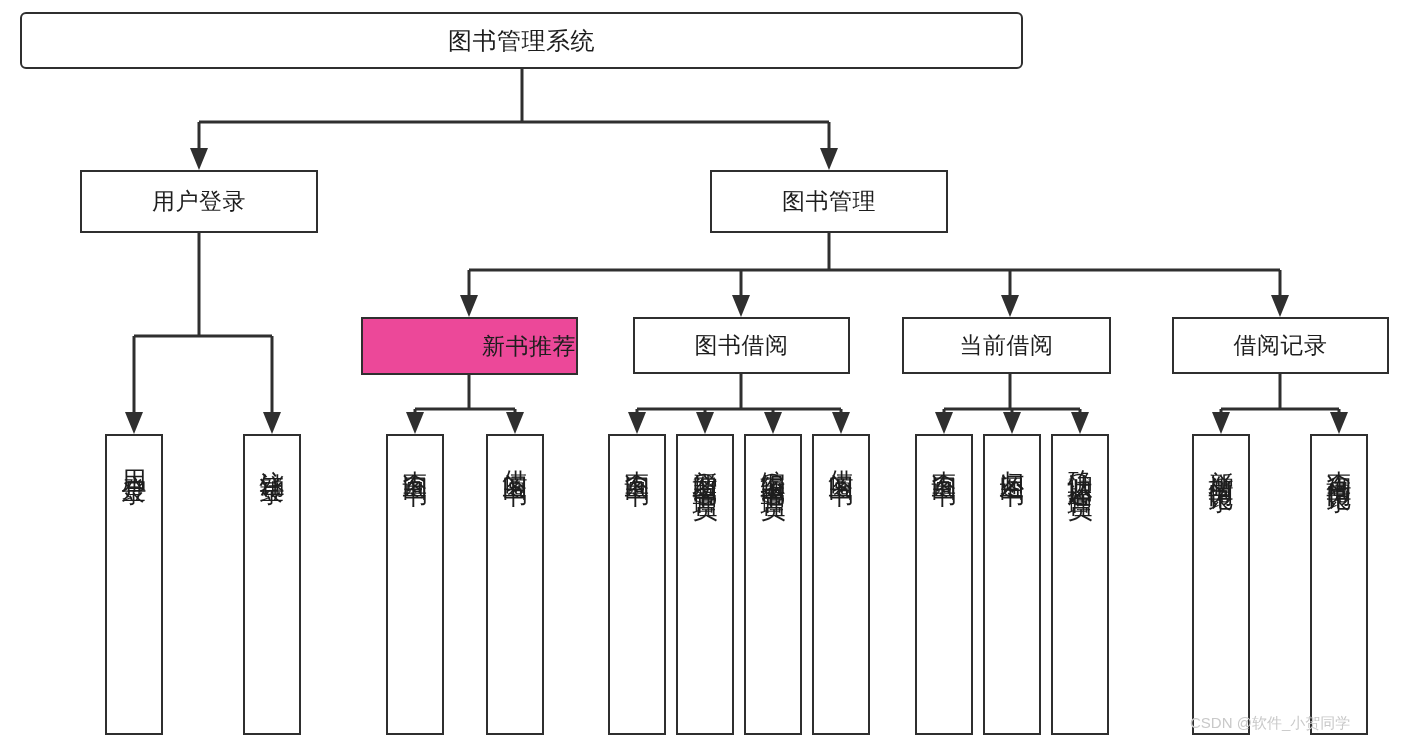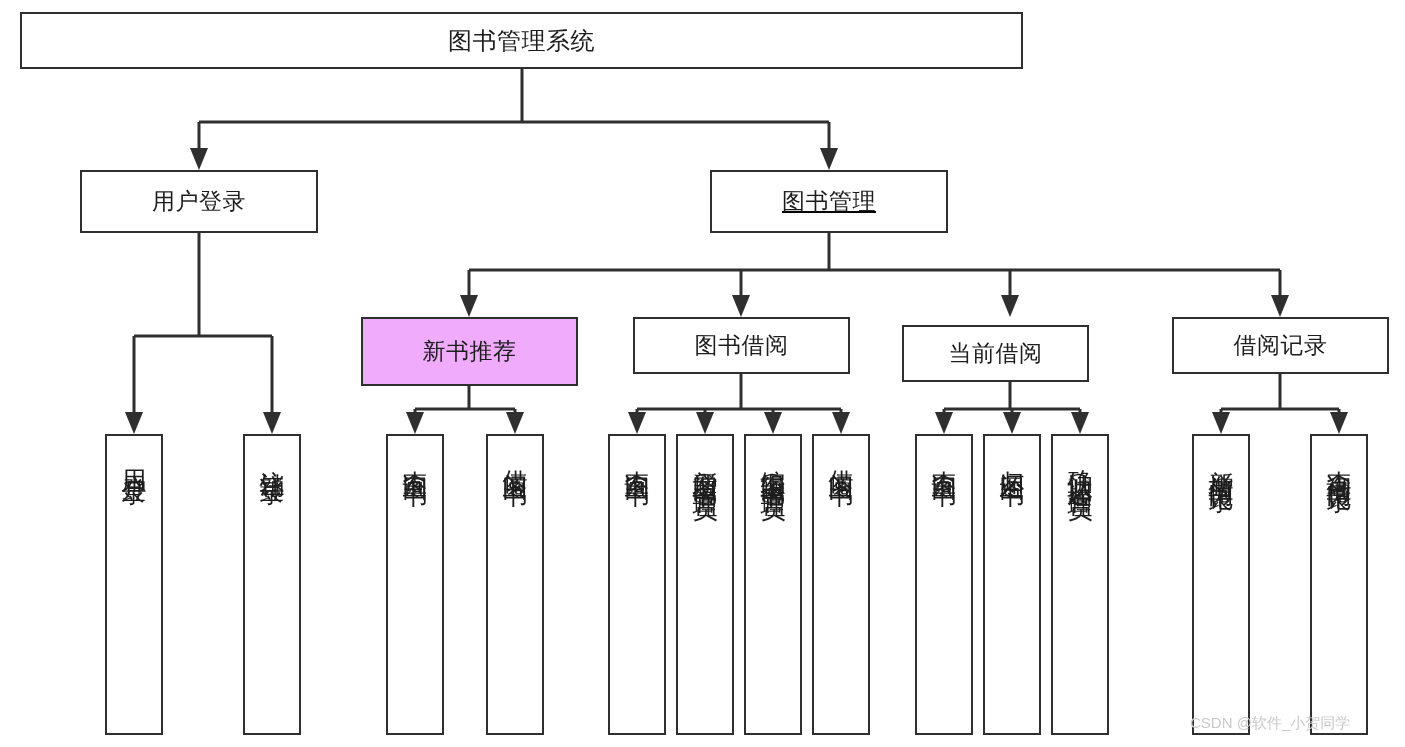--- a/index.html
+++ b/index.html
@@ -118,36 +118,36 @@
       <line x1="1080" y1="409" x2="1080" y2="414" stroke="#2f2f2f" stroke-width="3"></line>
       <polygon points="1071,412 1089,412 1080,434" fill="#2f2f2f"></polygon>
       <line x1="1280" y1="374" x2="1280" y2="409" stroke="#2f2f2f" stroke-width="3"></line>
       <line x1="1221" y1="409" x2="1339" y2="409" stroke="#2f2f2f" stroke-width="3"></line>
       <line x1="1221" y1="409" x2="1221" y2="414" stroke="#2f2f2f" stroke-width="3"></line>
       <polygon points="1212,412 1230,412 1221,434" fill="#2f2f2f"></polygon>
       <line x1="1339" y1="409" x2="1339" y2="414" stroke="#2f2f2f" stroke-width="3"></line>
       <polygon points="1330,412 1348,412 1339,434" fill="#2f2f2f"></polygon>
     </svg>
   <div id="nodes">
-      <div class="node horizontal root" style="left: 20px; top: 12px; width: 1003px; height: 57px; border-color: rgb(47, 47, 47); background: rgb(255, 255, 255);">
+      <div class="node horizontal root" style="left: 20px; top: 12px; width: 1003px; height: 57px; border-color: rgb(47, 47, 47); background: rgb(255, 255, 255); border-radius: 6px;">
         <span class="node-label">图书管理系统</span>
       </div>
       <div class="node horizontal" style="left: 80px; top: 170px; width: 238px; height: 63px; border-color: rgb(47, 47, 47); background: rgb(255, 255, 255);">
         <span class="node-label">用户登录</span>
       </div>
-      <div class="node horizontal" style="left: 710px; top: 170px; width: 238px; height: 63px; border-color: rgb(47, 47, 47); background: rgb(255, 255, 255); text-decoration: underline;">
+      <div class="node horizontal" style="left: 710px; top: 170px; width: 238px; height: 63px; border-color: rgb(47, 47, 47); background: rgb(255, 255, 255);">
         <span class="node-label">图书管理</span>
       </div>
-      <div class="node horizontal" style="left: 361px; top: 317px; width: 217px; height: 69px; border-color: rgb(47, 47, 47); background: #f0abfc;">
+      <div class="node horizontal" style="left: 361px; top: 317px; width: 217px; height: 58px; border-color: rgb(47, 47, 47); background: #ec4899; justify-content: flex-end;">
         <span class="node-label">新书推荐</span>
       </div>
       <div class="node horizontal" style="left: 633px; top: 317px; width: 217px; height: 57px; border-color: rgb(47, 47, 47); background: rgb(255, 255, 255); align-items: center;">
         <span class="node-label">图书借阅</span>
       </div>
-      <div class="node horizontal" style="left: 902px; top: 317px; width: 187px; height: 57px; border-color: rgb(47, 47, 47); background: rgb(255, 255, 255); margin-top: 8px;">
+      <div class="node horizontal" style="left: 902px; top: 317px; width: 209px; height: 57px; border-color: rgb(47, 47, 47); background: rgb(255, 255, 255);">
         <span class="node-label">当前借阅</span>
       </div>
       <div class="node horizontal" style="left: 1172px; top: 317px; width: 217px; height: 57px; border-color: rgb(47, 47, 47); background: rgb(255, 255, 255);">
         <span class="node-label">借阅记录</span>
       </div>
       <div class="node vertical" style="left: 105px; top: 434px; width: 58px; height: 301px; border-color: rgb(47, 47, 47); background: rgb(255, 255, 255);">
         <span class="node-label">用户登录</span>
       </div>
       <div class="node vertical" style="left: 243px; top: 434px; width: 58px; height: 301px; border-color: rgb(47, 47, 47); background: rgb(255, 255, 255);">
         <span class="node-label">注销登录</span>

